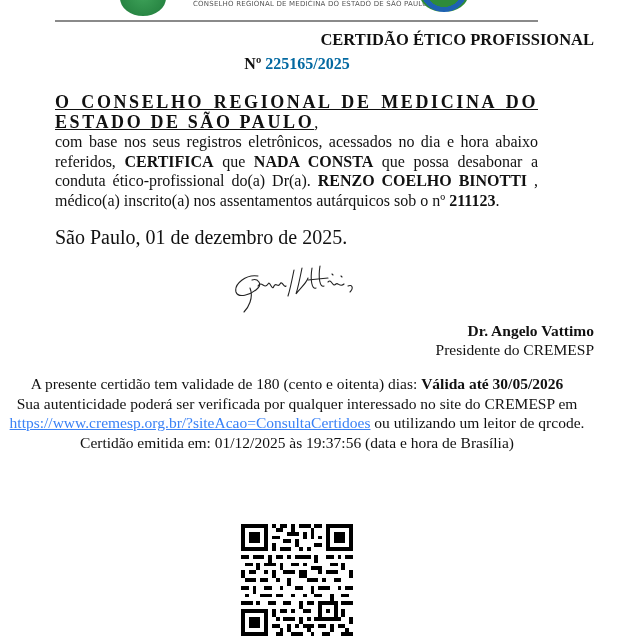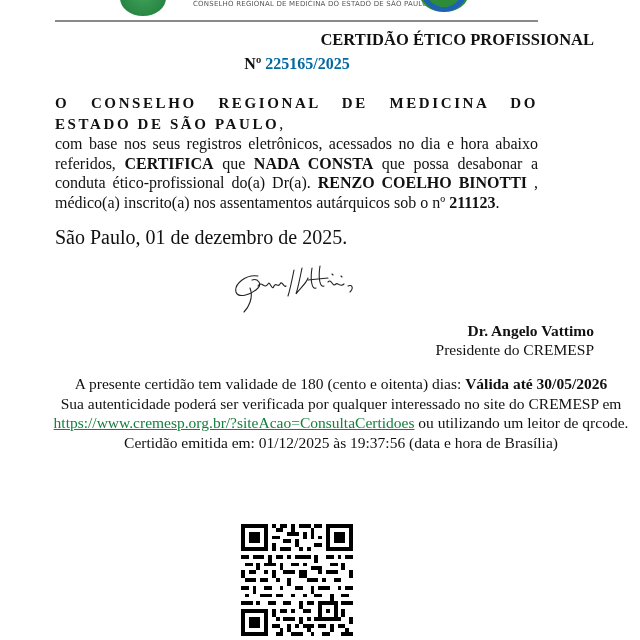--- a/index.html
+++ b/index.html
@@ -31,39 +31,39 @@
     position: absolute; left: 0; top: 55px; width: 594px; text-align: center;
     font-weight: bold; font-size: 16px;
   }
   .number-line a { color: #0369a1; }
 
   .body-block {
     position: absolute; left: 55px; top: 93px; width: 483px;
     font-size: 16px; line-height: 19.5px; text-align: justify;
   }
   .council {
-    font-weight: bold; letter-spacing: 2.6px; font-size: 15px;
+    font-weight: bold; letter-spacing: 2.6px; font-size: 18px; text-decoration: underline;
   }
   .body-block b { font-weight: bold; }
 
   .date-line {
     position: absolute; left: 55px; top: 226px; width: 483px; text-align: left; font-size: 20px;
   }
   .signature { position: absolute; left: 228px; top: 258px; width: 140px; height: 56px; }
   .signer {
     position: absolute; left: 0; top: 321px; width: 594px; text-align: right;
     font-size: 15.5px; line-height: 19px;
   }
   .signer .name { font-weight: bold; }
 
   .footer {
     position: absolute; left: 0; top: 374px; width: 594px; text-align: center;
-    font-size: 15.5px; line-height: 19.6px; padding-left: 44px;
+    font-size: 15.5px; line-height: 19.6px;
   }
-  .footer a { color: #15803d; text-decoration: underline; }
+  .footer a { color: #3b82f6; text-decoration: underline; }
   .footer b { font-weight: bold; }
 
   .qr {
     position: absolute; left: 241px; top: 524px; width: 112px; height: 112px;
   }
 </style>
 </head>
 <body>
 
 <div class="header">

